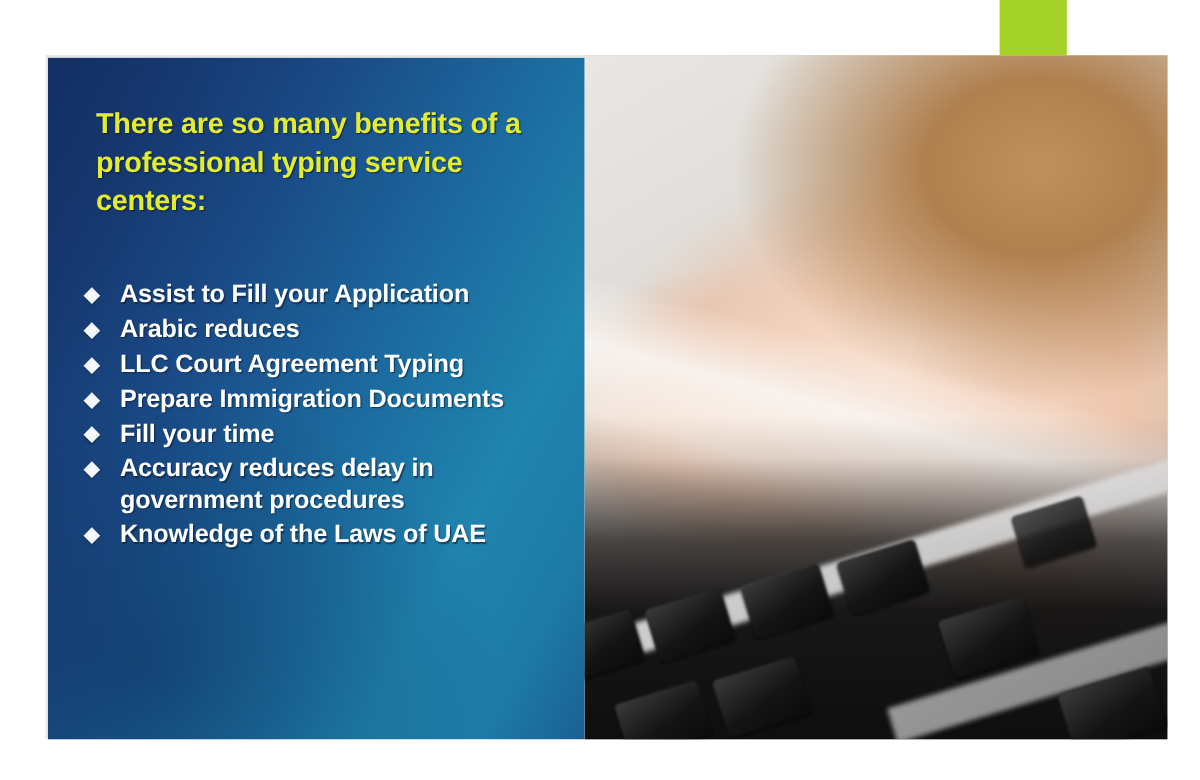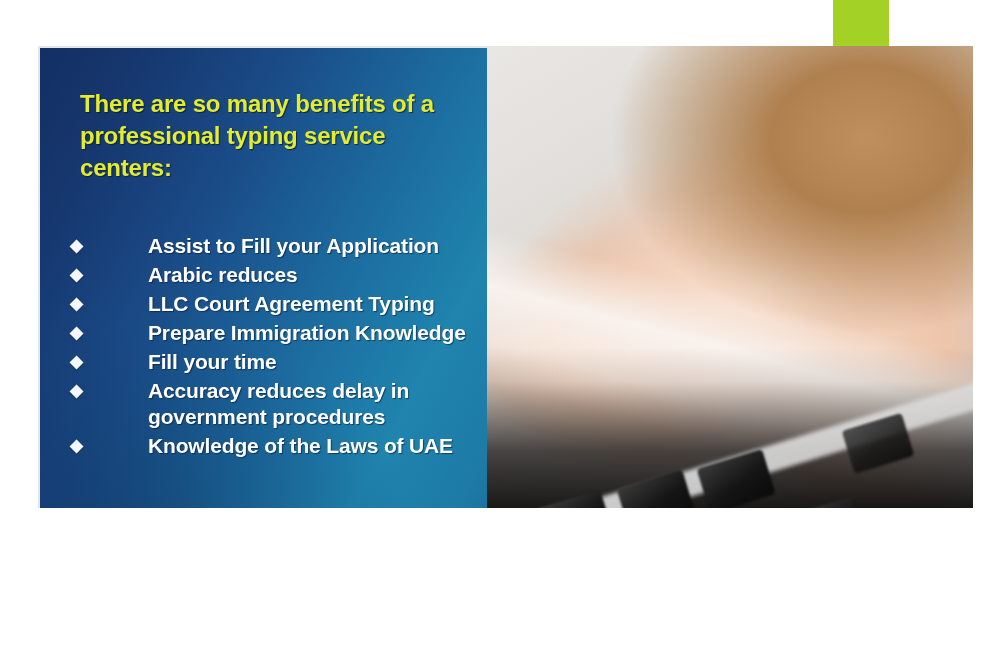--- a/index.html
+++ b/index.html
@@ -11,21 +11,21 @@
   body {
     width: 1000px;
     height: 650px;
     overflow: hidden;
     font-family: "Liberation Sans", sans-serif;
   }
 
   #slide {
     position: relative;
     width: 1000px;
-    height: 508px;
+    height: 616px;
     background: #ffffff;
     overflow: hidden;
   }
 
   
   #photo-frame {
     position: absolute;
     left: 487px;
     top: 46px;
     width: 486px;
@@ -158,21 +158,20 @@
   .bullet-marker {
     flex: 0 0 auto;
     width: 30px;
     font-size: 17px;
     line-height: 1.5;
     color: #f4f7fb;
     text-shadow: 0 1px 1px rgba(8,24,50,0.55);
   }
   .bullet-text {
     flex: 1 1 auto;
-    margin-left: 48px;
   }
 
   
   #green-accent {
     position: absolute;
     left: 833px;
     top: 0px;
     width: 56px;
     height: 46px;
     background: #a4d125;
@@ -213,21 +212,21 @@
       <li class="bullet-item">
         <span class="bullet-marker">◆</span>
         <span class="bullet-text">Arabic reduces</span>
       </li>
       <li class="bullet-item">
         <span class="bullet-marker">◆</span>
         <span class="bullet-text">LLC Court Agreement Typing</span>
       </li>
       <li class="bullet-item">
         <span class="bullet-marker">◆</span>
-        <span class="bullet-text">Prepare Immigration Knowledge</span>
+        <span class="bullet-text">Prepare Immigration Documents</span>
       </li>
       <li class="bullet-item">
         <span class="bullet-marker">◆</span>
         <span class="bullet-text">Fill your time</span>
       </li>
       <li class="bullet-item">
         <span class="bullet-marker">◆</span>
         <span class="bullet-text">Accuracy reduces delay in government procedures</span>
       </li>
       <li class="bullet-item">

